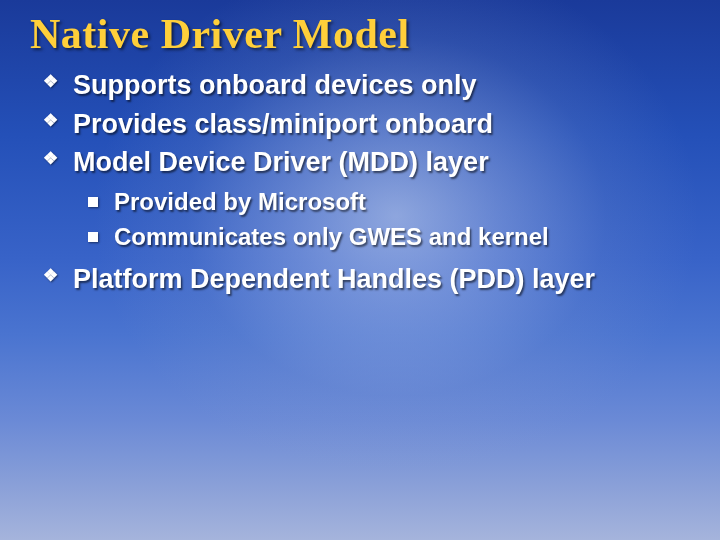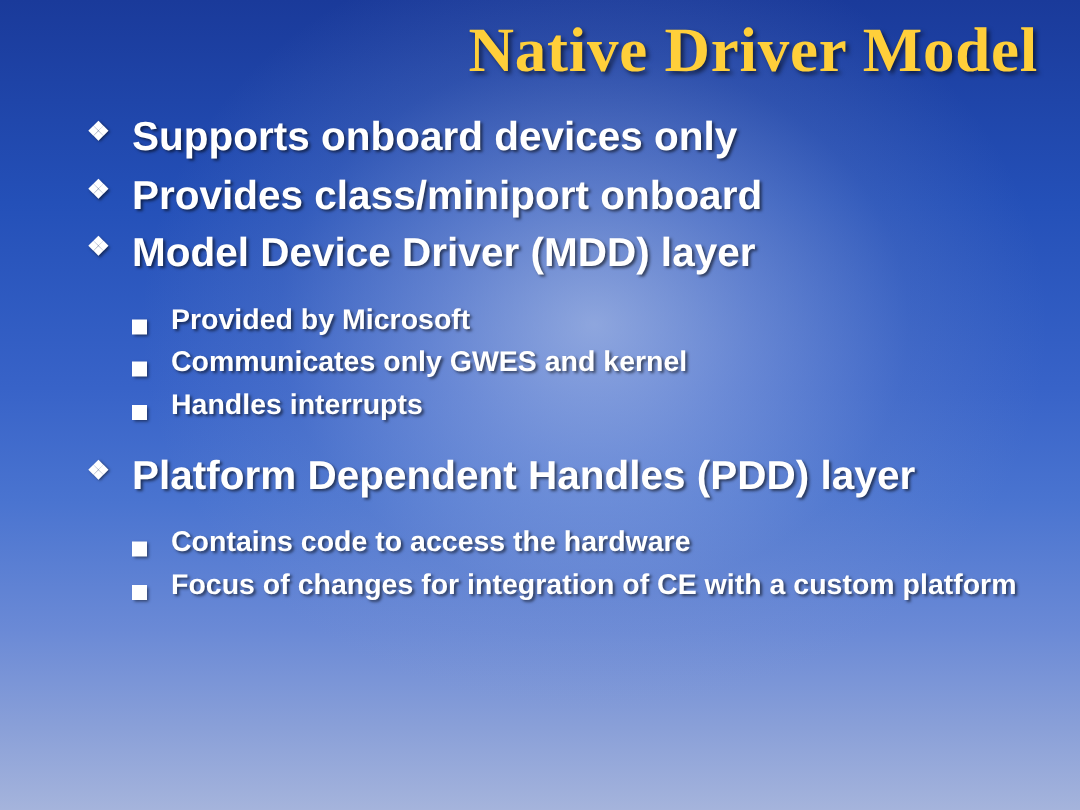--- a/index.html
+++ b/index.html
@@ -32,30 +32,29 @@
     padding: 10px 28px 20px 28px;
   }
   .title {
     font-family: Georgia, "Times New Roman", serif;
     font-weight: bold;
     font-size: 42px;
     color: #ffcf3a;
     text-shadow: 2px 2px 3px rgba(0,0,0,0.55);
     margin: 0 0 10px 2px;
     letter-spacing: 0.5px;
-    text-align: right;
   }
   .body {
     color: #ffffff;
     font-weight: bold;
     text-shadow: 1.5px 1.5px 2px rgba(0,0,0,0.55);
   }
   ul.lvl1 {
     list-style: none;
-    margin: 16px;
+    margin: 1px;
     padding: 0 0 0 14px;
   }
   ul.lvl1 > li {
     font-size: 27px;
     line-height: 1.28;
     margin: 0 0 4px 0;
     padding-left: 30px;
     position: relative;
   }
   ul.lvl1 > li::before {
@@ -66,21 +65,21 @@
     font-size: 17px;
     color: #ffffff;
     text-shadow: 1px 1px 2px rgba(0,0,0,0.5);
   }
   ul.lvl2 {
     list-style: none;
     margin: 6px 0 10px 0;
     padding: 0 0 0 56px;
   }
   ul.lvl2 > li {
-    font-size: 19px;
+    font-size: 24px;
     line-height: 1.3;
     margin: 0 0 4px 0;
     padding-left: 30px;
     position: relative;
   }
   ul.lvl2 > li::before {
     content: "";
     position: absolute;
     left: 4px;
     top: 11px;
@@ -110,34 +109,23 @@
       </li>
     </ul>
 
     <ul class="lvl2">
       <li>
         <span>Provided by Microsoft</span>
       </li>
       <li>
         <span>Communicates only GWES and kernel</span>
       </li>
-      <li>
-        <span>Handles interrupts</span>
-      </li>
     </ul>
 
     <ul class="lvl1">
       <li>
         <span>Platform Dependent Handles (PDD) layer</span>
       </li>
     </ul>
 
-    <ul class="lvl2">
-      <li>
-        <span>Contains code to access the hardware</span>
-      </li>
-      <li>
-        <span>Focus of changes for integration of CE with a custom platform</span>
-      </li>
-    </ul>
   </div>
 
 </div>
 
 </body></html>

